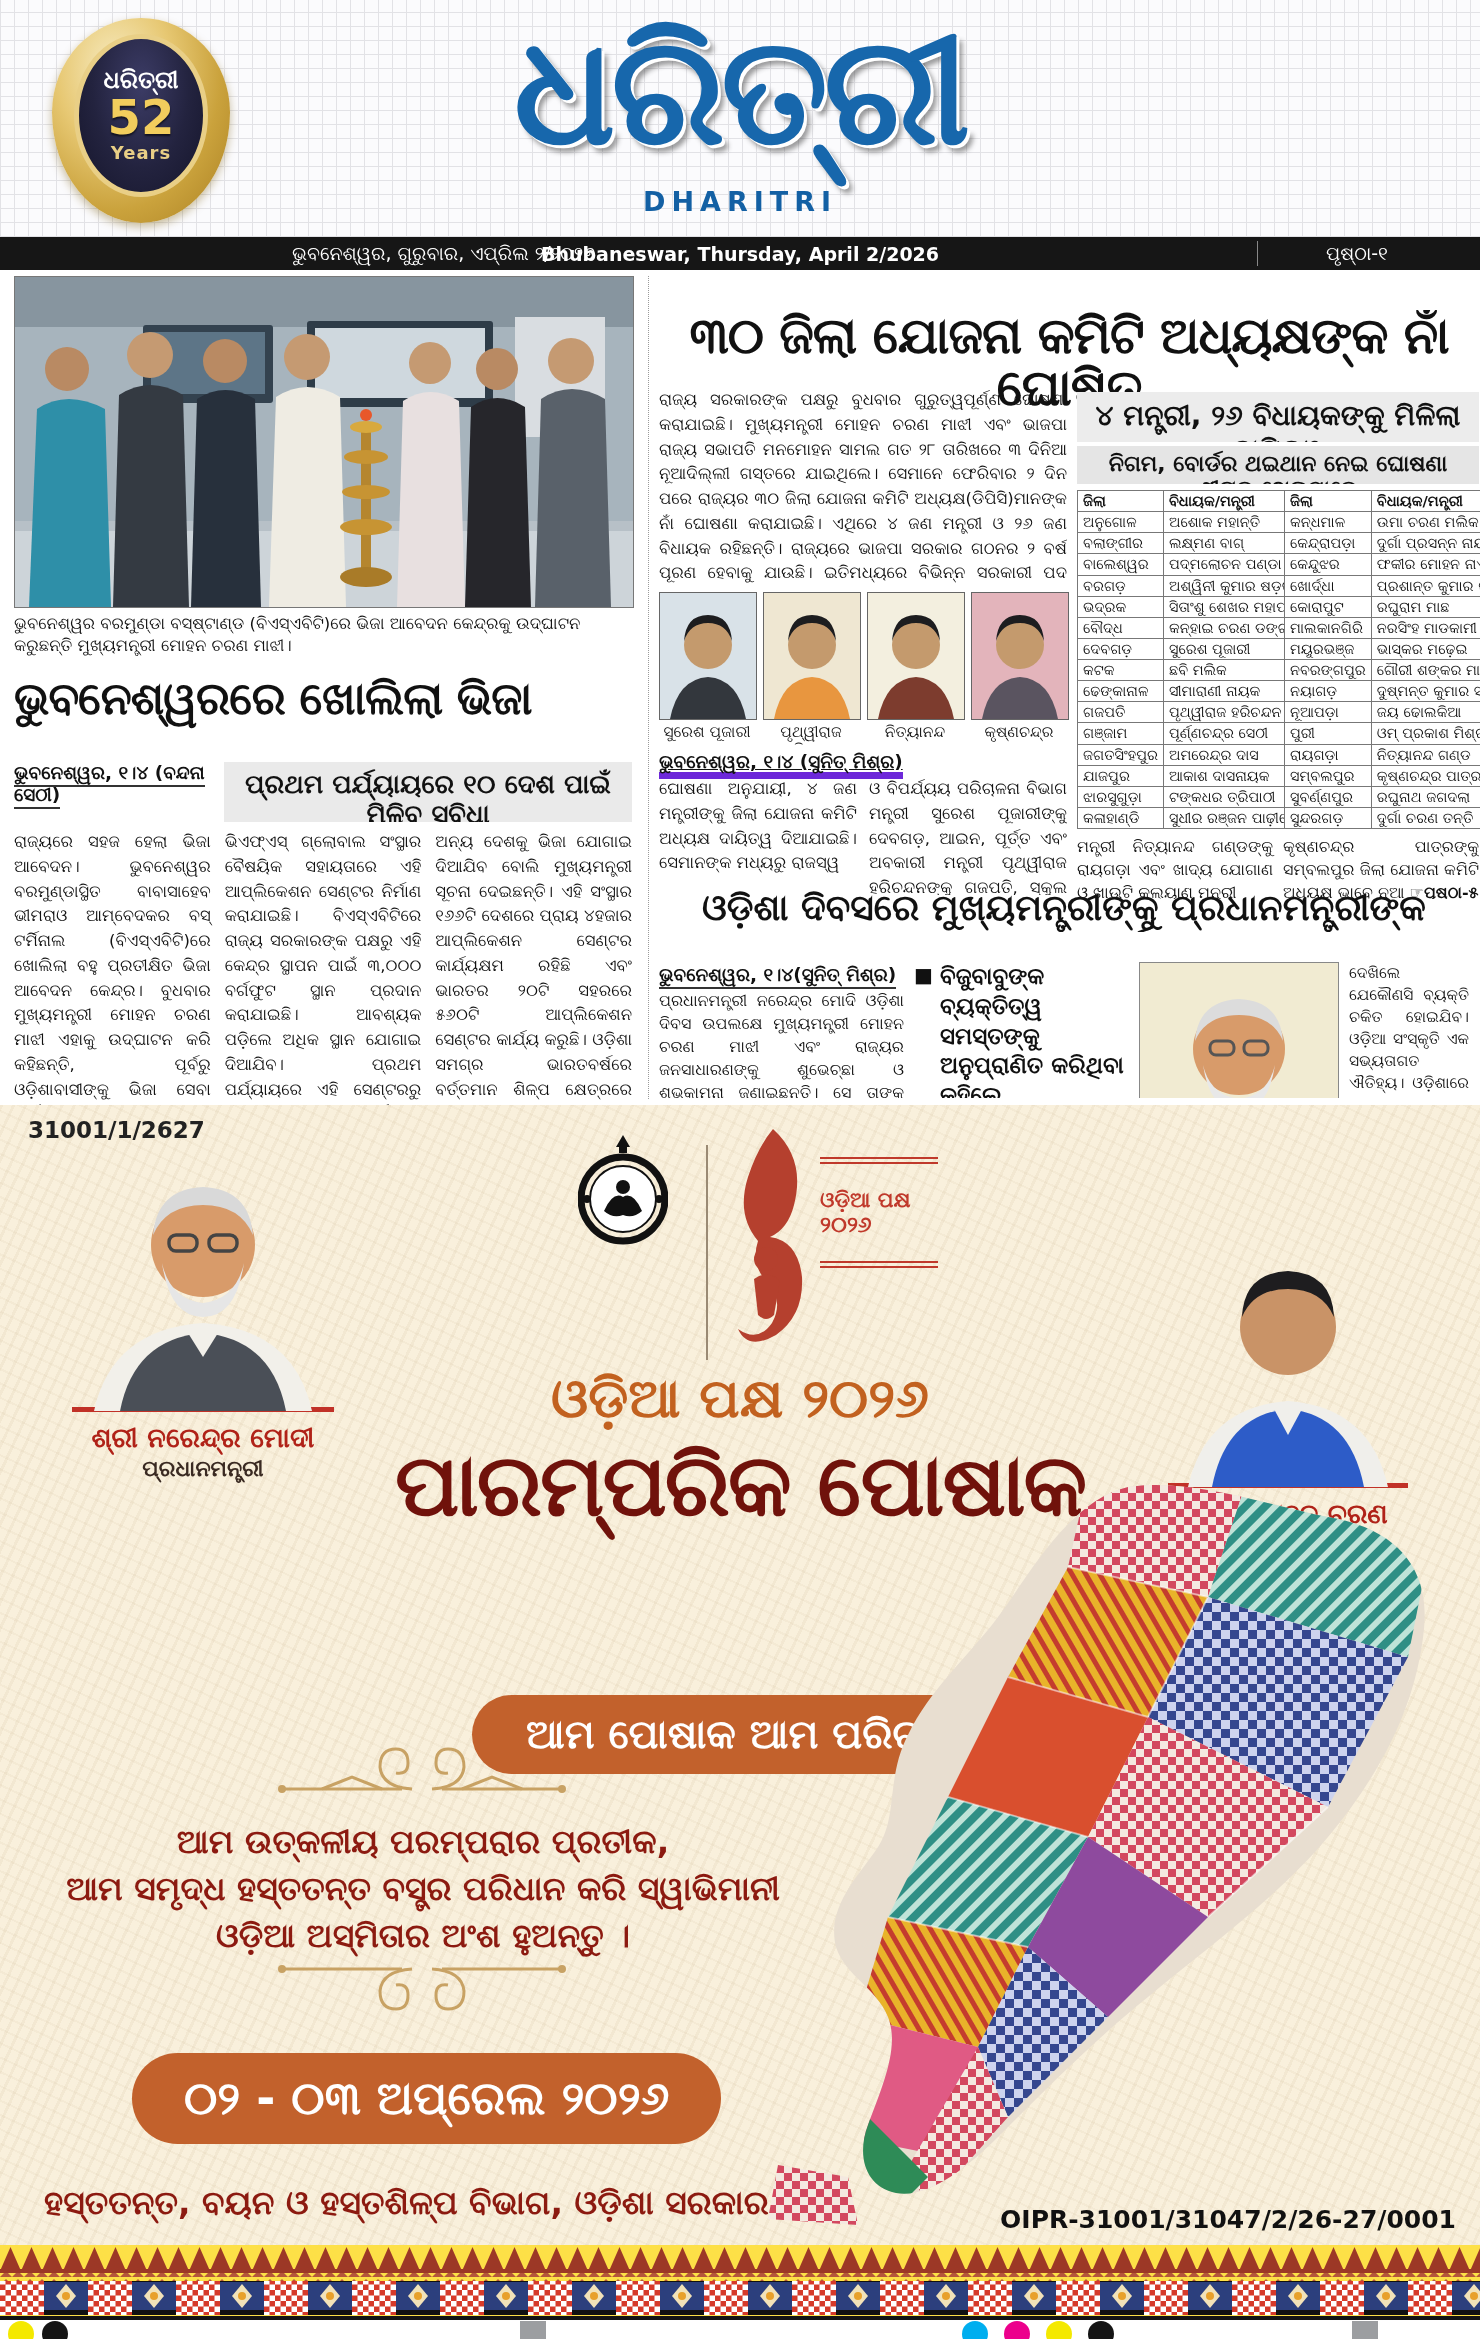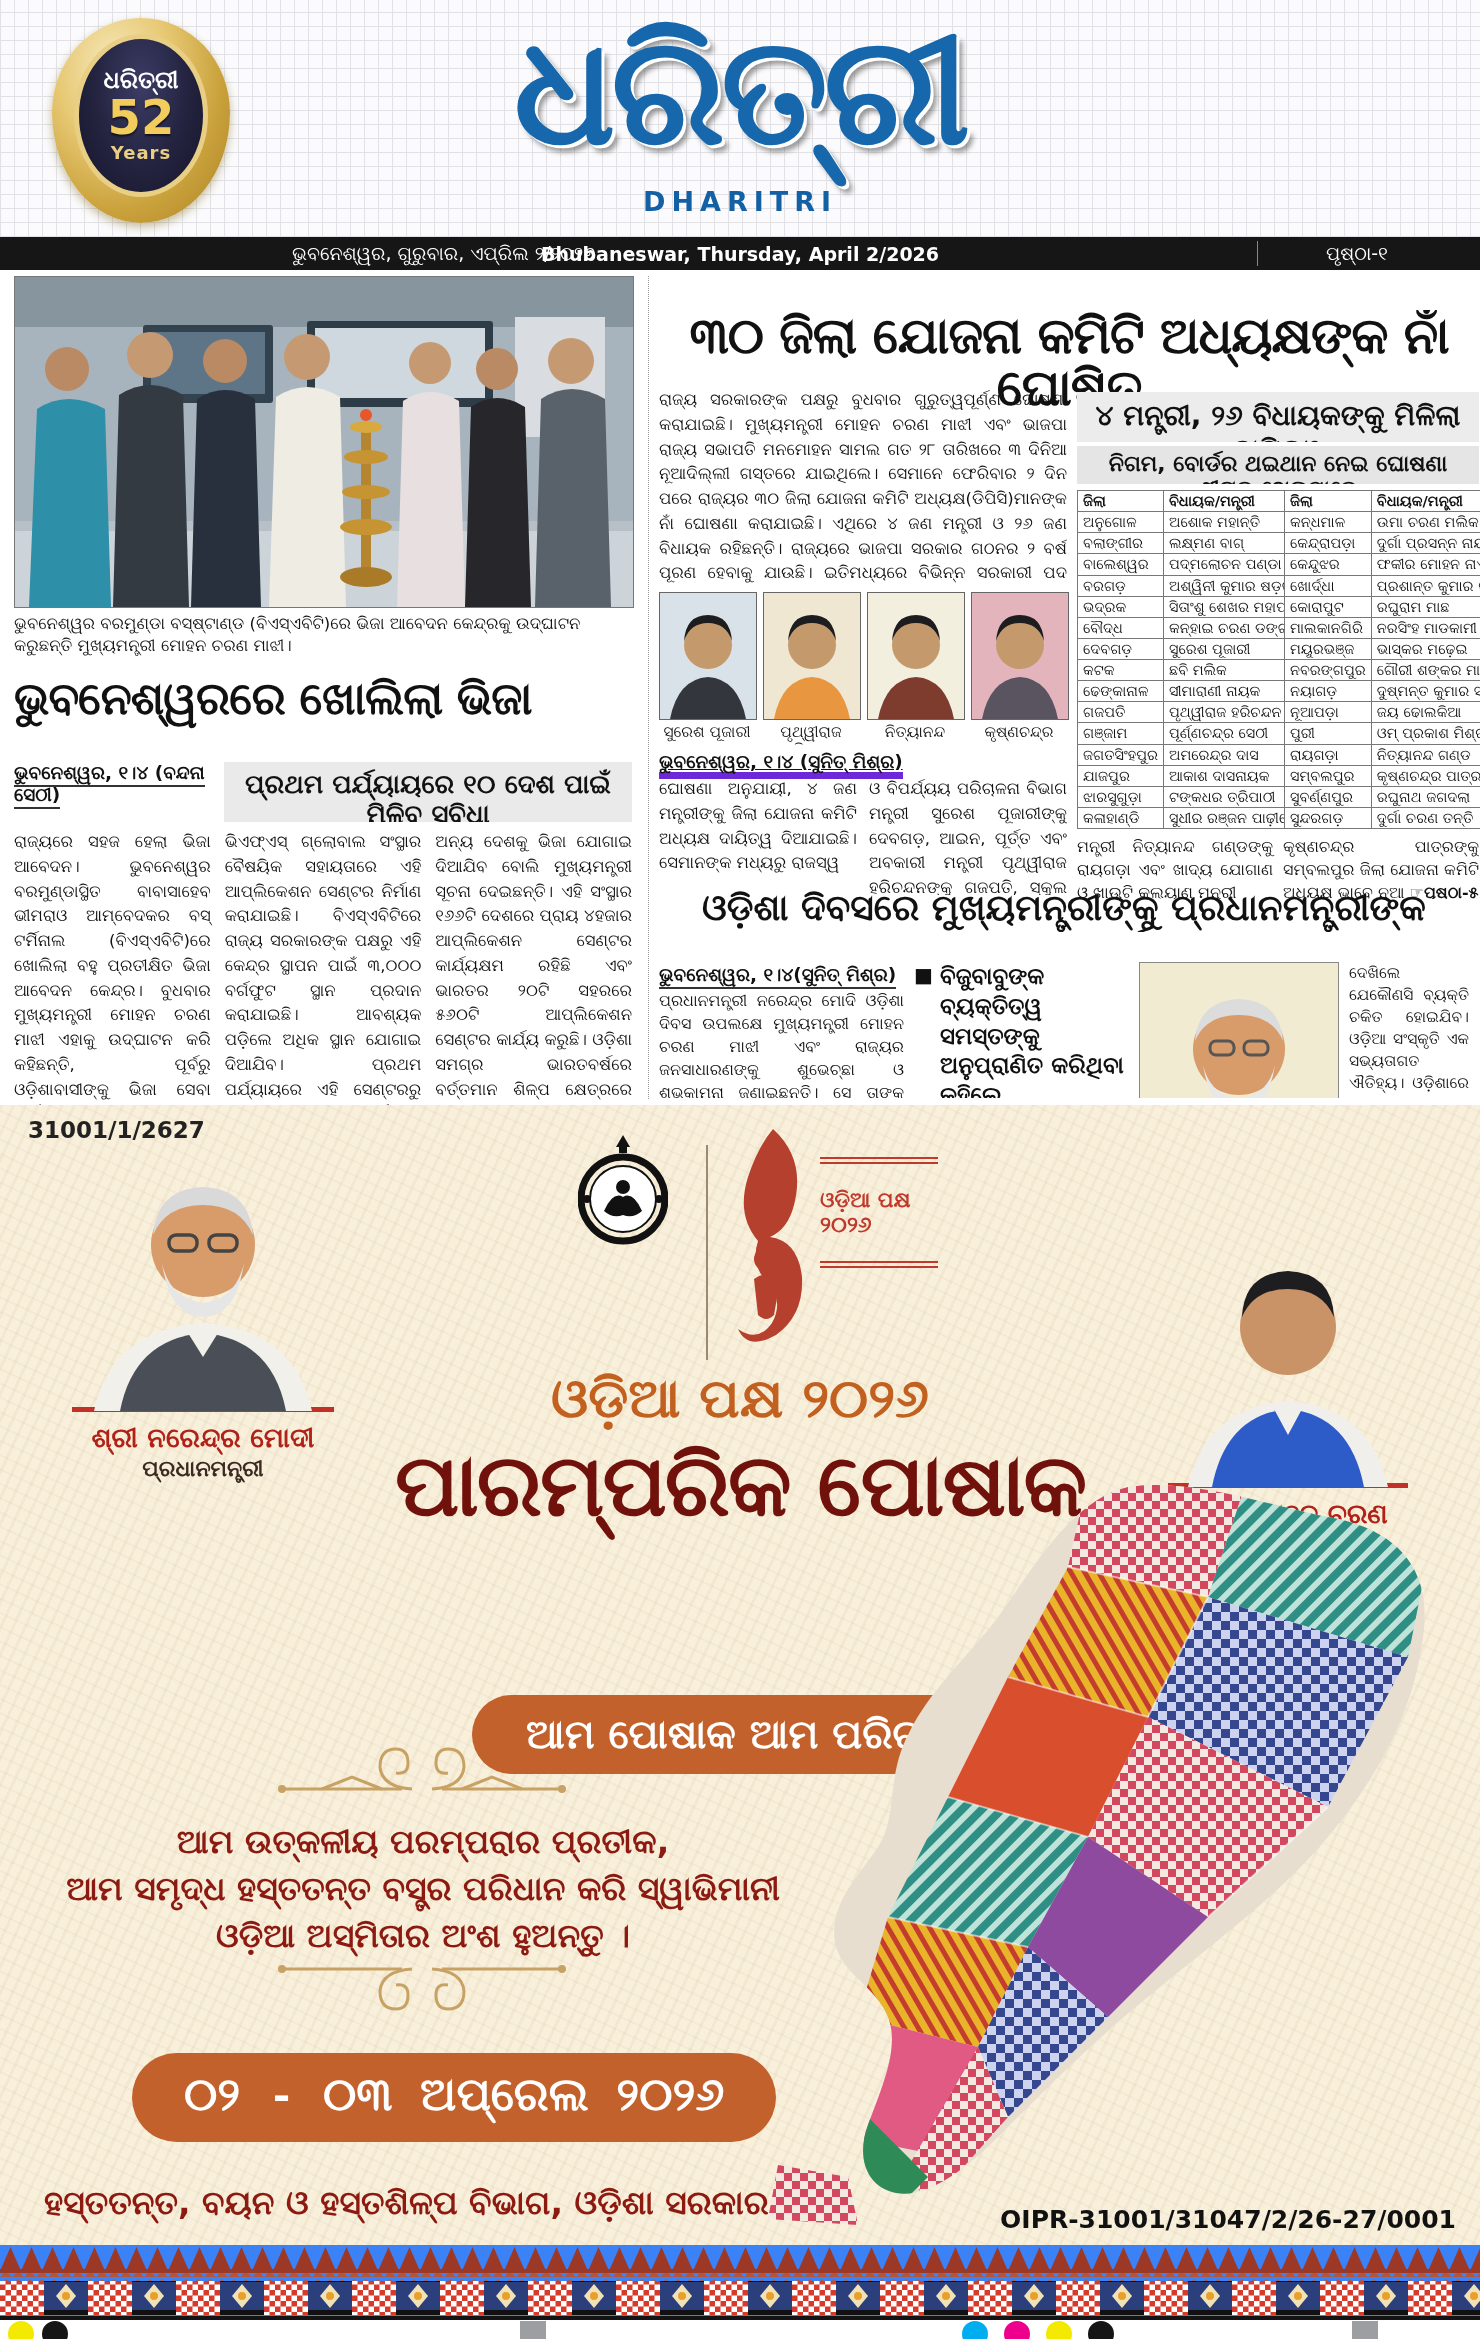--- a/index.html
+++ b/index.html
@@ -1,16 +1,16 @@
 <!DOCTYPE html>
 <html><head>
 <meta charset="utf-8">
 <style>
   html,body{margin:0;padding:0;background:#e8e8e8;}
-  #page{position:relative;width:1480px;height:2339px;background:#3b82f6;margin:0 auto;
+  #page{position:relative;width:1480px;height:2339px;background:#fde047;margin:0 auto;
         font-family:"DejaVu Sans",sans-serif;overflow:hidden;color:#111;}
   
   .masthead{position:absolute;left:0;top:0;width:1480px;height:237px;
     background:
       repeating-linear-gradient(0deg,#e2e2e6 0 1px,transparent 1px 14px),
       repeating-linear-gradient(90deg,#e2e2e6 0 1px,transparent 1px 14px),#fbfbfd;}
   .m-title{position:absolute;left:0;right:0;top:-6px;text-align:center;
     font-size:150px;font-weight:bold;color:#1767ac;letter-spacing:-4px;line-height:1.3;
     text-shadow:3px 3px 0 #ffffff,6px 7px 5px rgba(40,40,40,.45);height:210px;overflow:hidden;}
   .m-sub{position:absolute;left:0;right:0;top:186px;text-align:center;
@@ -110,21 +110,21 @@
     font-size:86px;font-weight:bold;color:#70120b;letter-spacing:-2px;}
   .ad-tag{position:absolute;left:50%;transform:translateX(-50%);top:590px;
     background:#c2612c;color:#fff;font-size:40px;font-weight:bold;
     padding:16px 54px;border-radius:48px;white-space:nowrap;}
   .orn{position:absolute;left:262px;width:320px;height:64px;}
   .orn-top{top:632px;}
   .orn-bot{top:852px;transform:scaleY(-1);}
   .ad-msg{position:absolute;left:28px;top:714px;width:790px;text-align:center;
     font-size:33px;font-weight:bold;color:#8c1a10;line-height:1.42;}
   .ad-date{position:absolute;left:132px;top:948px;background:#c2612c;color:#fff;
-    font-size:46px;font-weight:bold;padding:18px 52px;border-radius:50px;white-space:nowrap;font-family:Liberation Mono, monospace;}
+    font-size:46px;font-weight:bold;padding:18px 52px;border-radius:50px;white-space:nowrap;}
   .ad-dept{position:absolute;left:44px;top:1078px;font-size:33px;font-weight:bold;color:#8c1a10;}
   .ad-oipr{position:absolute;right:24px;top:1100px;font-size:25px;font-weight:bold;color:#111;}
   .map{position:absolute;left:528px;top:372px;width:945px;height:750px;}
   
   .tborder{position:absolute;left:0;top:2245px;width:1480px;height:75px;display:block;}
   .regmarks{position:absolute;left:0;top:2320px;width:1480px;height:19px;background:#fff;}
   .dot{position:absolute;top:1px;width:26px;height:26px;border-radius:50%;}
   .sq{position:absolute;top:1px;width:26px;height:26px;}
 </style>
 </head>

